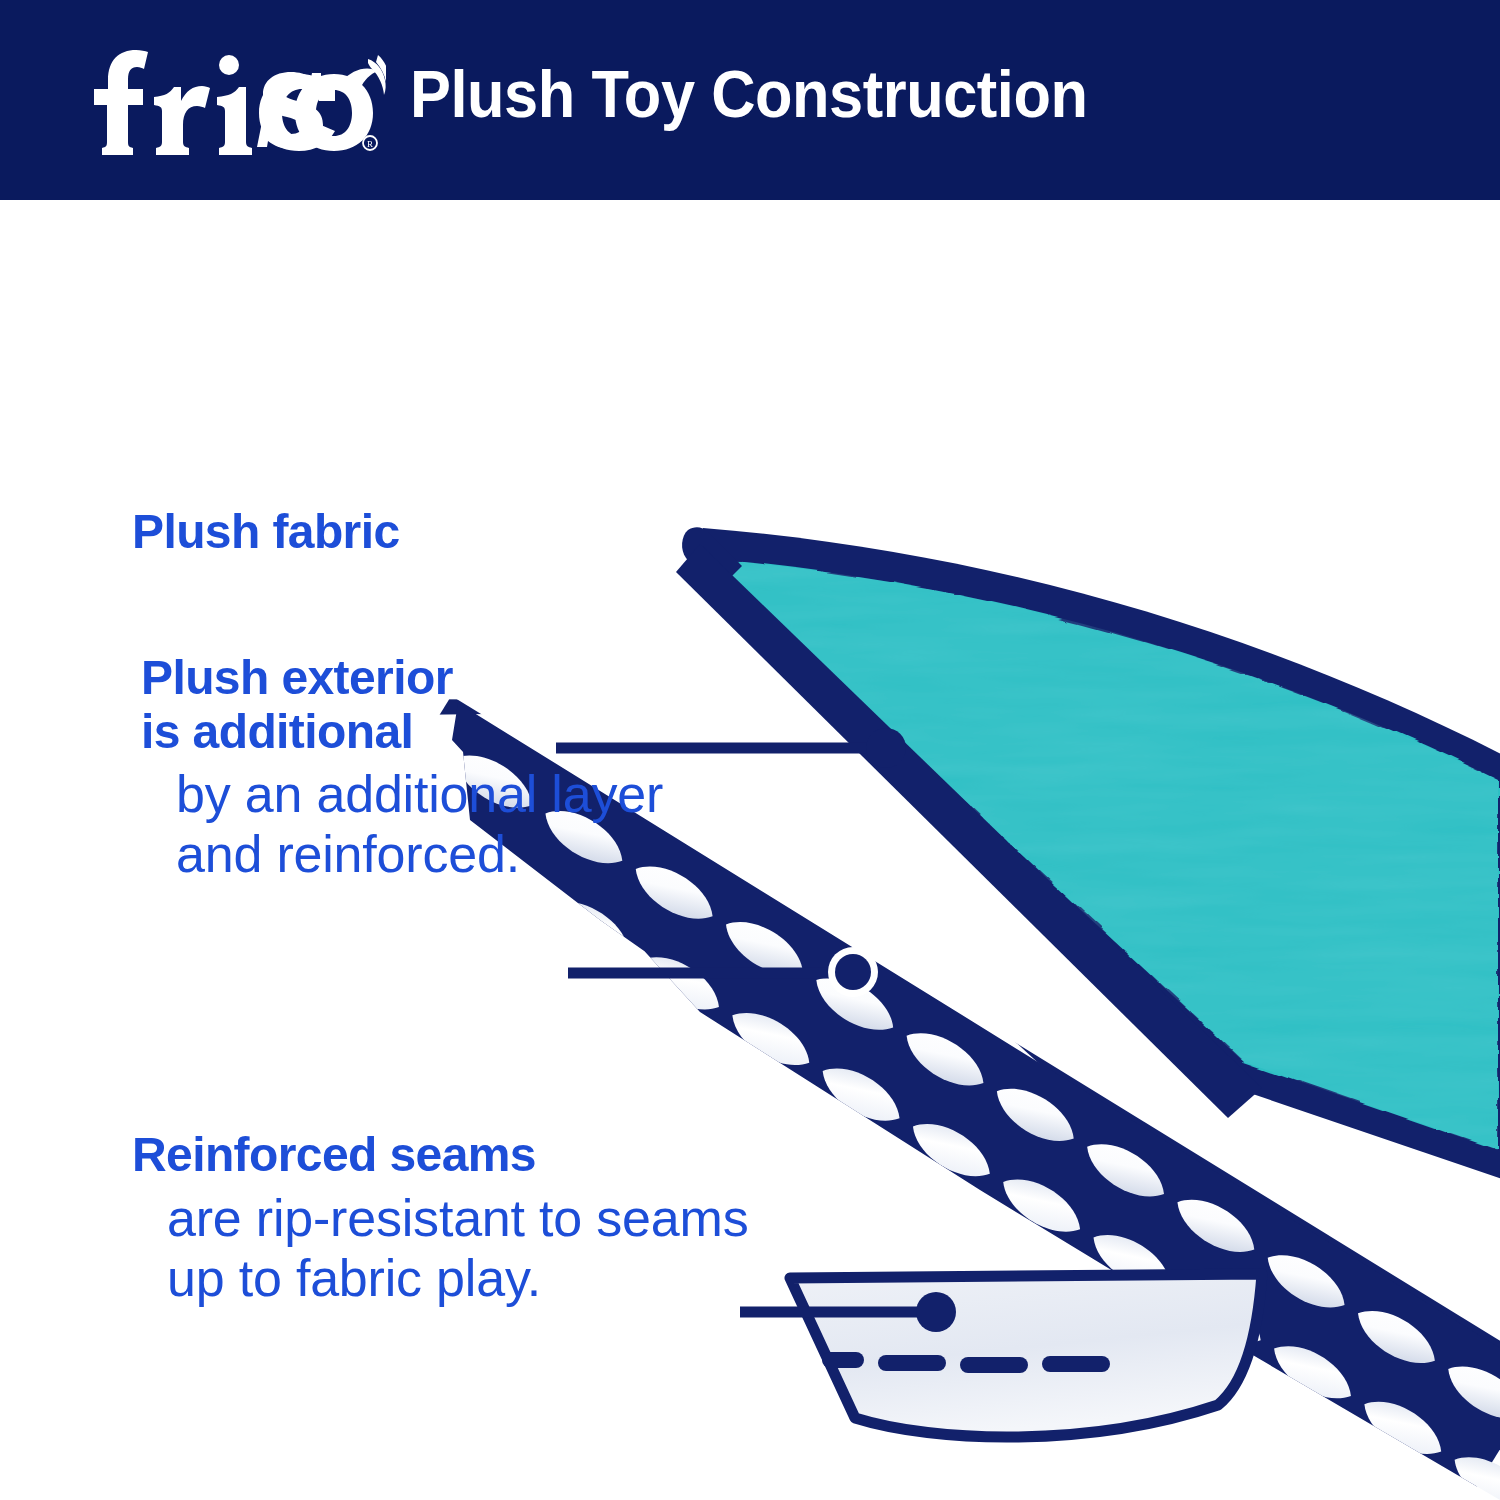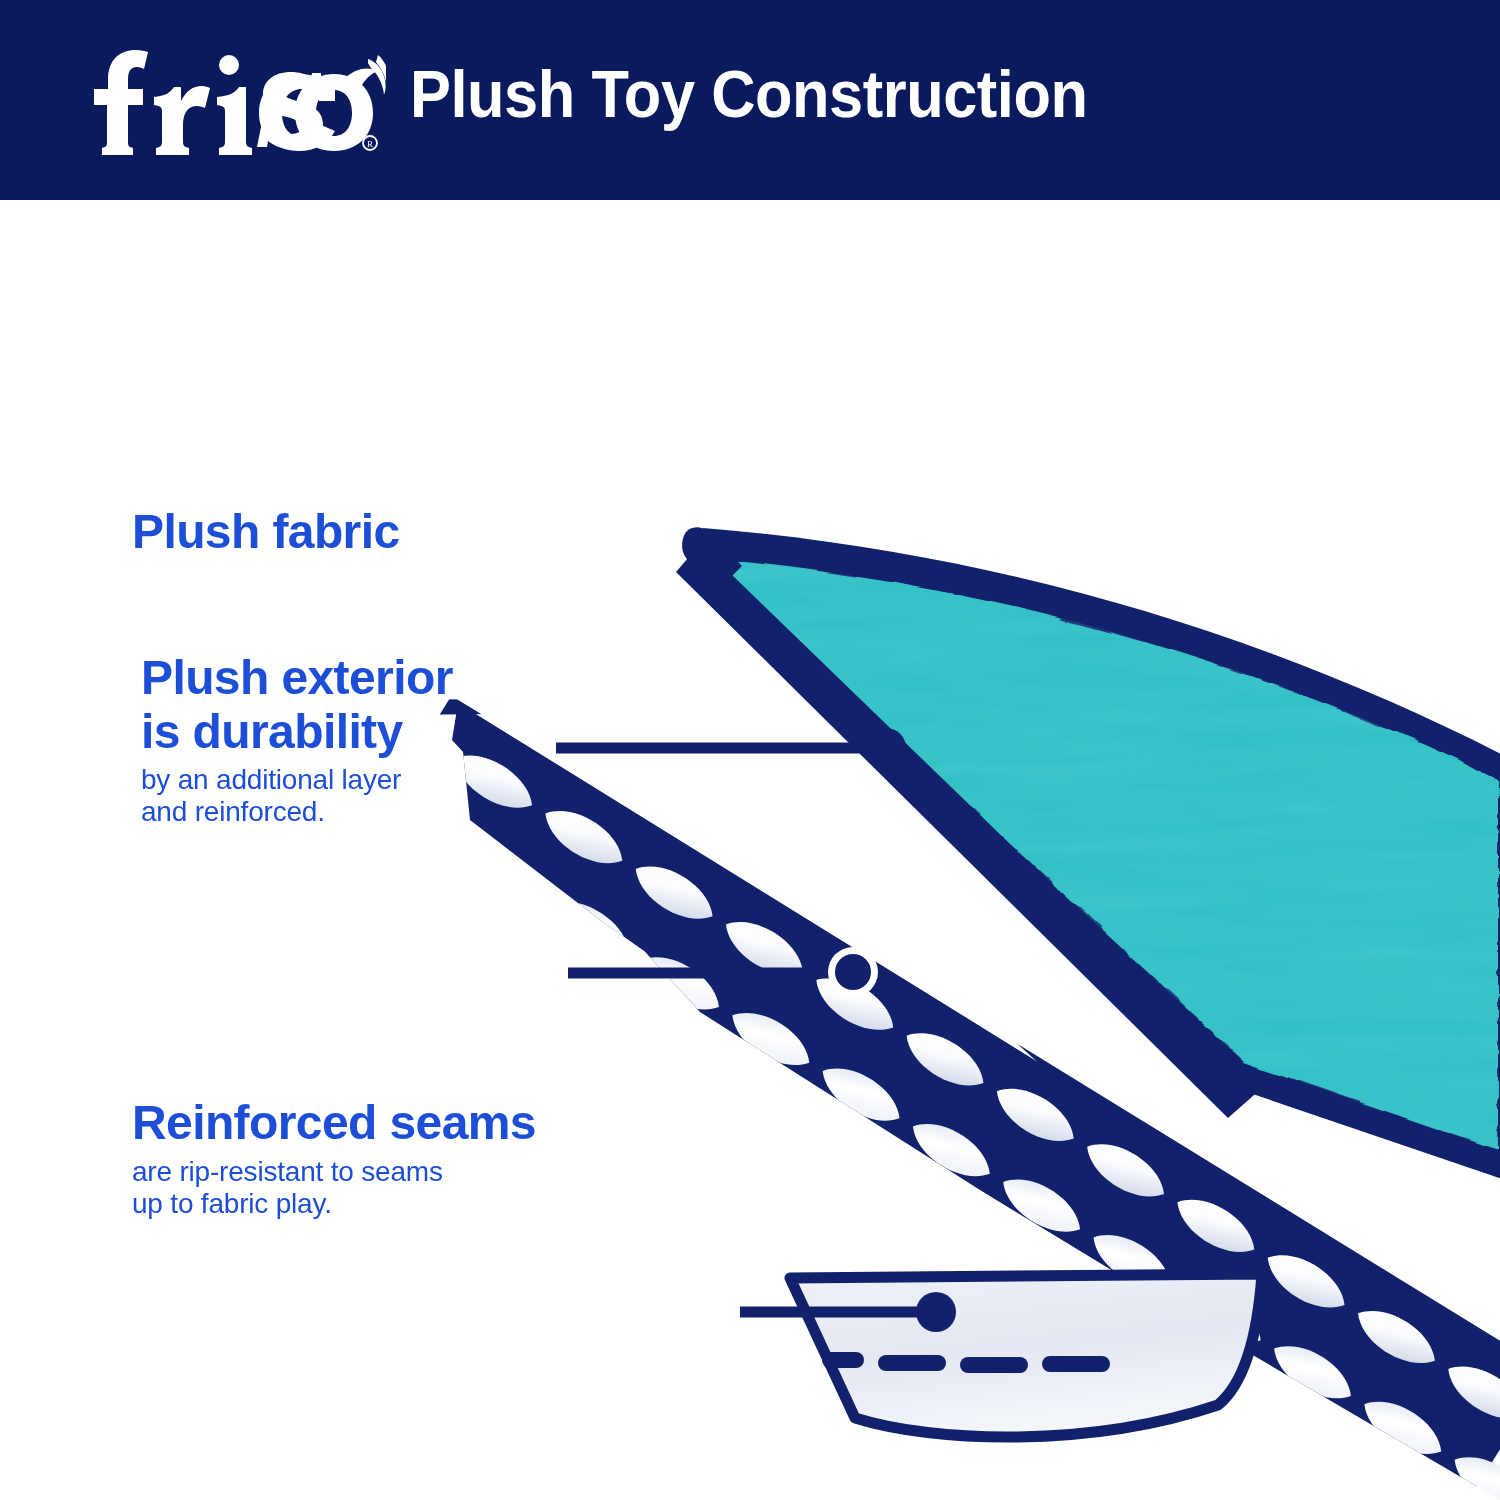--- a/index.html
+++ b/index.html
@@ -45,28 +45,28 @@
   }
   #art svg { display:block; width:1500px; height:1300px; }
 
   
   .label-block { position:absolute; color:#1d4ed8; }
   .lbl-title {
     font-size:48px; font-weight:700; line-height:1.115;
     letter-spacing:-0.6px; white-space:nowrap;
   }
   .lbl-body {
-    font-size:28px; font-weight:400; line-height:1.155;
-    letter-spacing:-0.2px; margin-top:6px;
+    font-size:52px; font-weight:400; line-height:1.155;
+    letter-spacing:-0.2px; margin-top:6px;margin-left:35px;
   }
   .lbl-body div { white-space:nowrap; }
 
   #block-fabric   { left:132px; top:505px; }
   #block-exterior { left:141px; top:651px; }
-  #block-seams    { left:132px; top:1096px; }
+  #block-seams    { left:132px; top:1128px; }
 </style>
 </head>
 <body>
 
 <div id="header">
   <div id="header-inner">
 
     <div id="logo" aria-label="frisco">
       <svg viewBox="0 0 300 118" width="300" height="118">
         <g fill="#ffffff">
@@ -478,21 +478,21 @@
     </g>
   </svg>
 </div>
 
 <div class="label-block" id="block-fabric">
   <div class="lbl-title">Plush fabric</div>
 </div>
 
 <div class="label-block" id="block-exterior">
   <div class="lbl-title">Plush exterior</div>
-  <div class="lbl-title">is durability</div>
+  <div class="lbl-title">is additional</div>
   <div class="lbl-body">
     <div>by an additional layer</div>
     <div>and reinforced.</div>
   </div>
 </div>
 
 <div class="label-block" id="block-seams">
   <div class="lbl-title">Reinforced seams</div>
   <div class="lbl-body">
     <div>are rip-resistant to seams</div>

